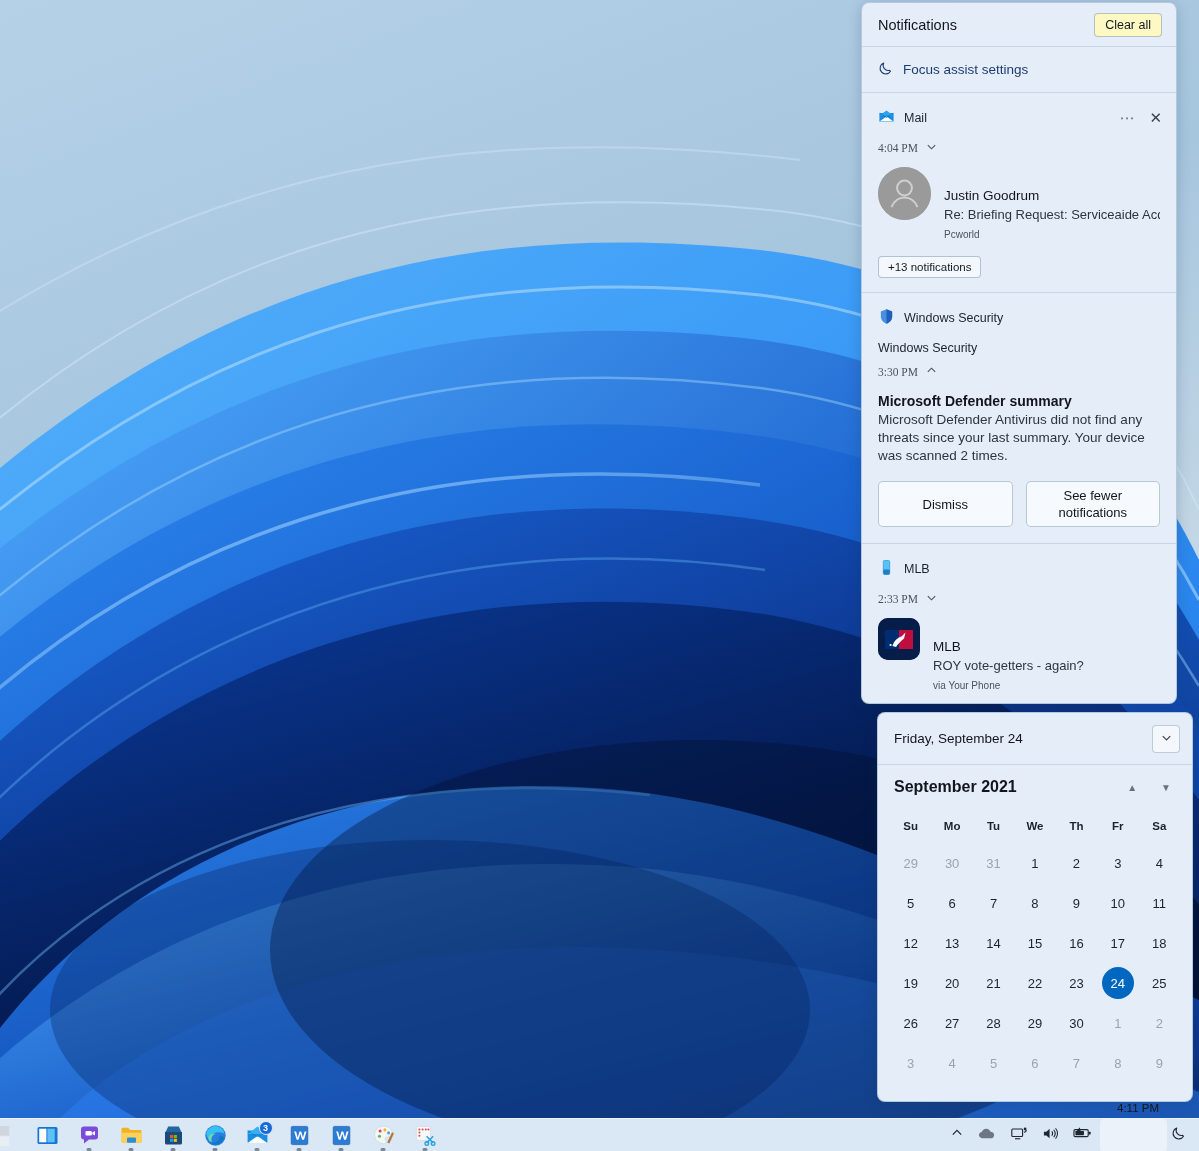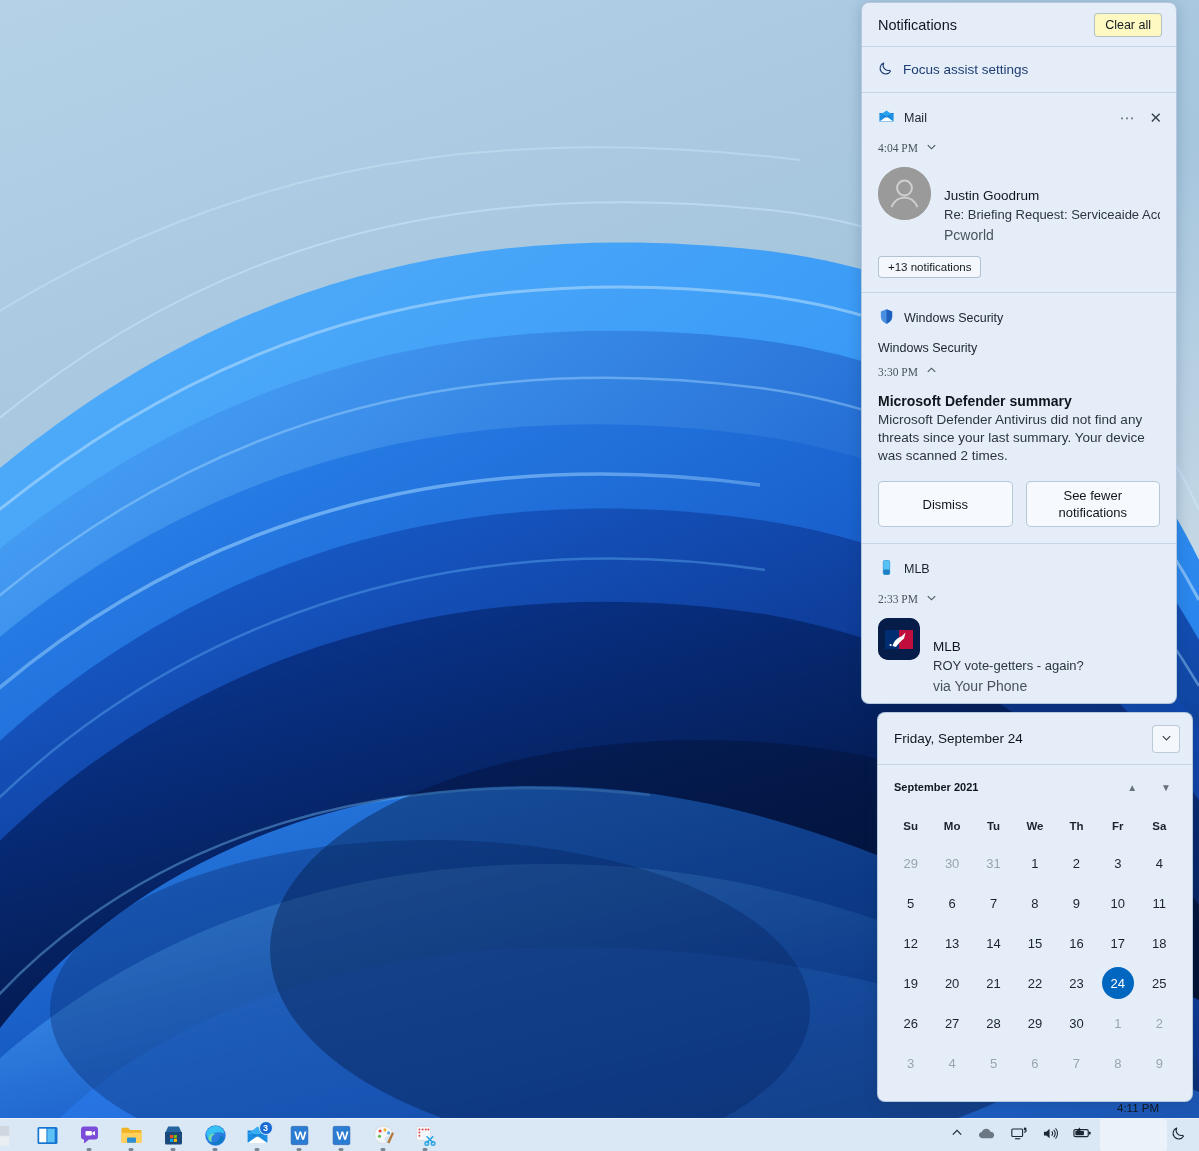--- a/index.html
+++ b/index.html
@@ -101,21 +101,21 @@
     width:53px; height:53px; border-radius:50%; background:#9a9a9a;
     flex:0 0 53px; display:flex; align-items:flex-end; justify-content:center;
     overflow:hidden;
   }
   .ncard-txt{ min-width:0; flex:1 1 auto; padding-top:2px;margin-top:17px; }
   .ncard-title{ font-size:13.5px; color:#10161d; line-height:19px; }
   .ncard-sub{
     font-size:13px; color:#2d3640; line-height:19px;
     white-space:nowrap; overflow:hidden;
   }
-  .ncard-meta{ font-size:14px; color:#4a535d; line-height:18px; padding-top:2px; }
+  .ncard-meta{ font-size:10px; color:#4a535d; line-height:18px; padding-top:2px; }
 
   .more-chip{
     display:inline-block; margin:12px 0 14px 16px; font-size:11.5px; color:#121a22;
     background:#f4f8fc; border:1px solid rgba(140,165,190,.65);
     border-radius:4px; padding:4px 9px;
   }
 
   .nbody-title{ font-size:14px; color:#10161d; padding:14px 16px 0 16px; font-weight:bold; }
   .nbody-text{ font-size:13.5px; color:#2d3640; line-height:18px; padding:2px 20px 0 16px; }
 
@@ -147,21 +147,21 @@
   }
   #cal-date{ font-size:13.5px; color:#10161d; }
   #cal-collapse{
     margin-left:auto; width:28px; height:28px; border-radius:4px;
     background:#f4f8fc; border:1px solid rgba(140,165,190,.55);
     display:flex; align-items:center; justify-content:center;
   }
   #cal-monthbar{
     height:44px; flex:0 0 44px; display:flex; align-items:center; padding:0 14px 0 16px;
   }
-  #cal-month{ font-size:11px; color:#10161d; font-weight:bold; }
+  #cal-month{ font-size:16px; color:#10161d; font-weight:bold; }
   #cal-nav{ margin-left:auto; display:flex; align-items:center; gap:24px; padding-right:7px; }
   .cal-arrow{ font-size:10px; color:#6a737d; }
   #cal-dow{
     display:grid; grid-template-columns:repeat(7,1fr); padding:0 12px;
     height:34px; align-items:center;
   }
   .dow{ font-size:11.5px; color:#1b232c; text-align:center; font-weight:bold; }
   #cal-grid{
     display:grid; grid-template-columns:repeat(7,1fr); grid-auto-rows:40px;
     padding:0 12px 8px 12px;

